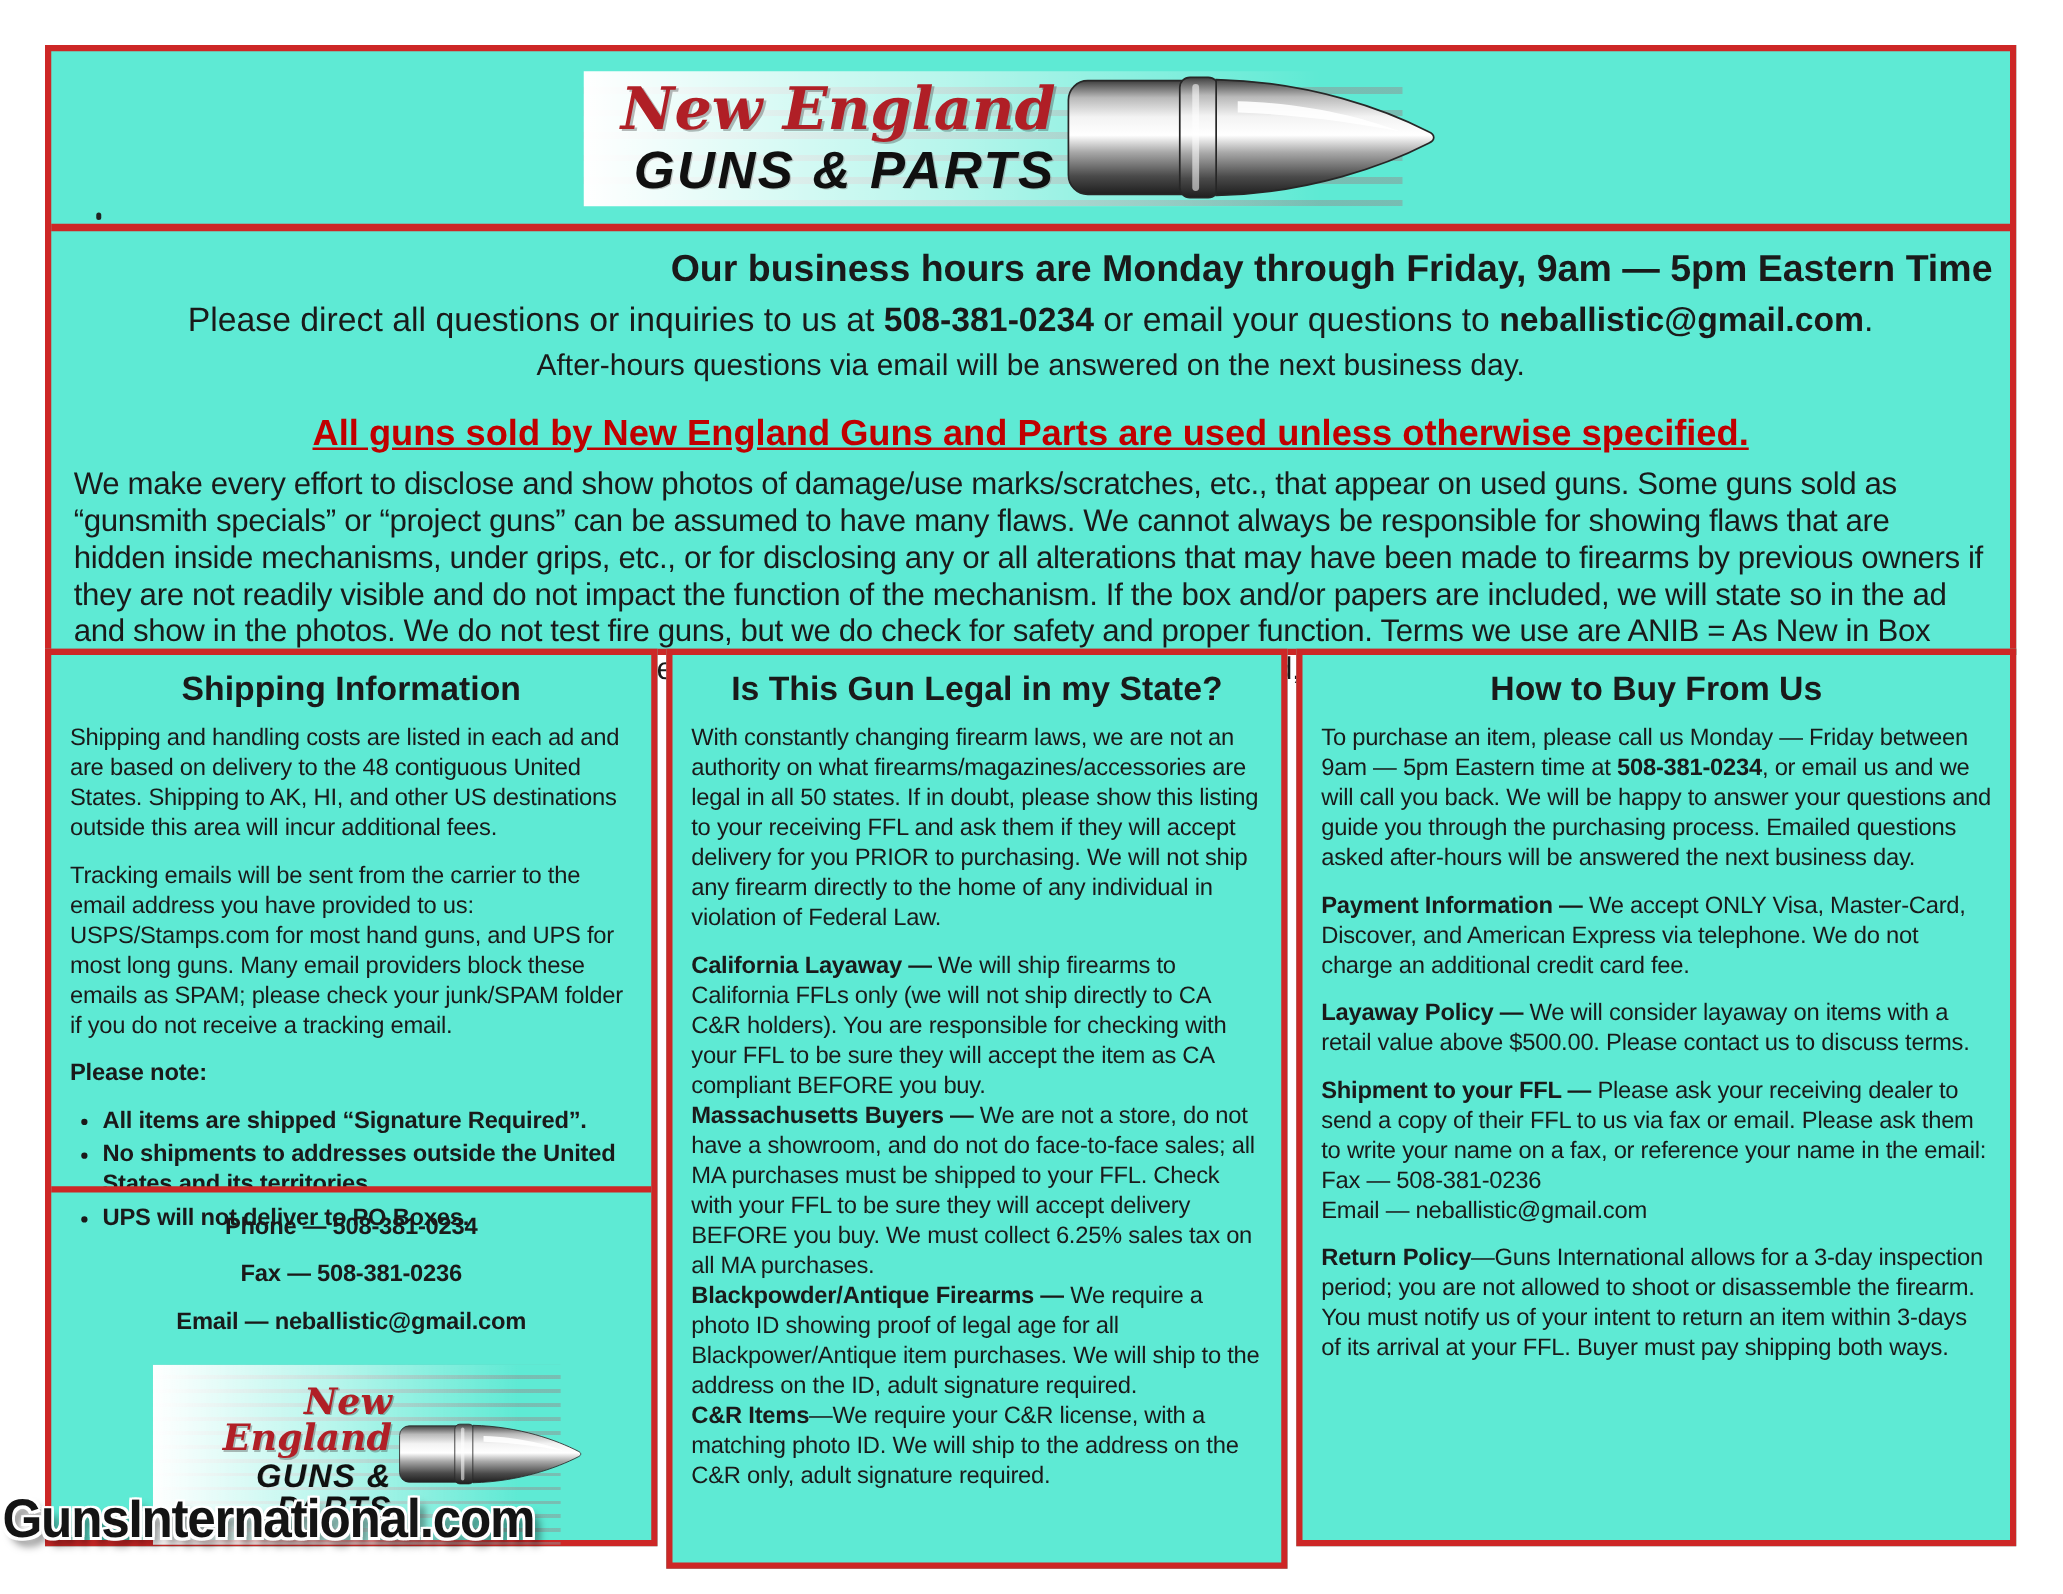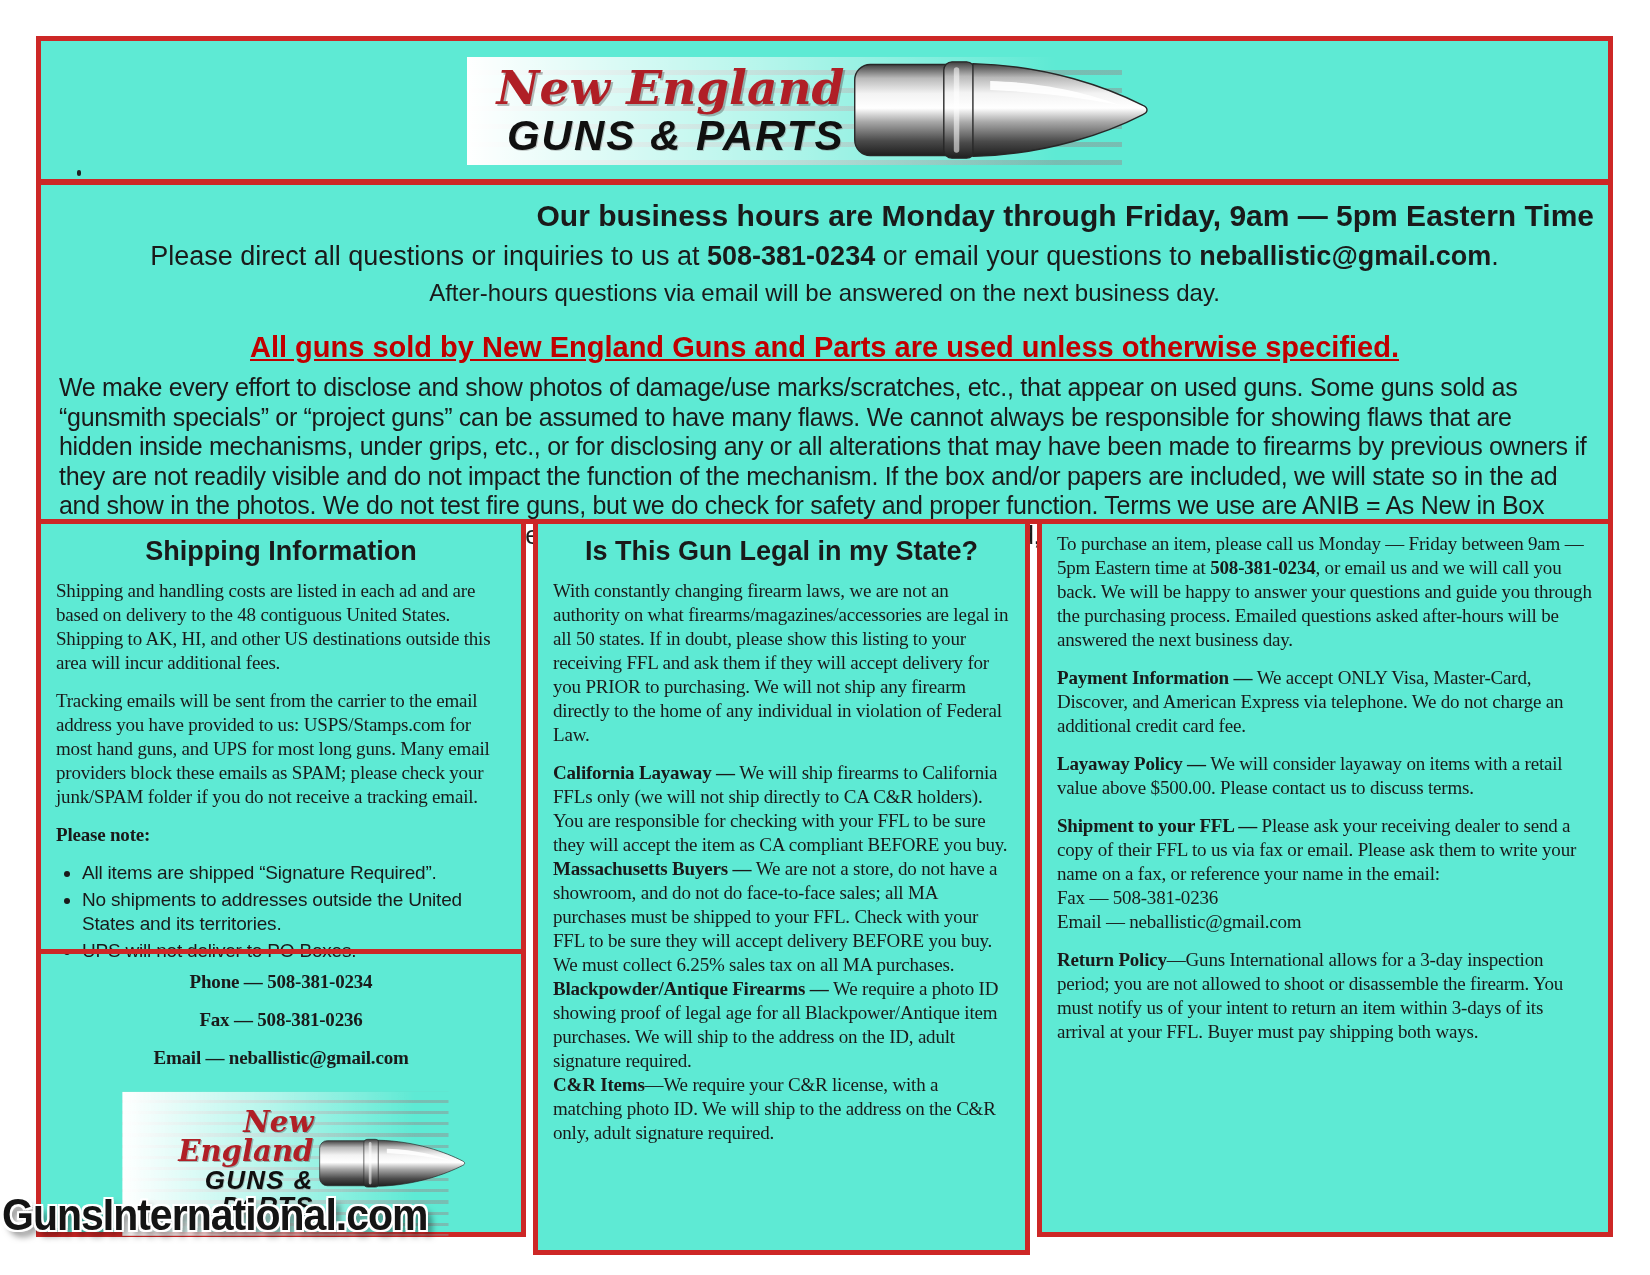--- a/index.html
+++ b/index.html
@@ -38,24 +38,24 @@
   .hours-line{font-size:27px;margin:0 0 7px;}
   .hours-after{font-size:24px;margin:0;}
   .disc-head{font-size:29px;font-weight:bold;color:var(--hred);margin:24px 0 9px;text-decoration:underline;}
   .disc-body{font-size:25px;line-height:29.5px;text-align:left;letter-spacing:-.3px;margin:0;padding:0 4px;}
   
   #colLeft{left:36px;top:519px;width:490px;height:718px;}
   #colMid{left:533px;top:519px;width:497px;height:736px;}
   #colRight{left:1037px;top:519px;width:576px;height:718px;}
   .col-pad{padding:8px 15px 6px;}
   .col-title{font-size:27px;font-weight:bold;text-align:center;margin:4px 0 12px;}
-  .col p{font-size:19px;line-height:24px;letter-spacing:-.2px;margin:0 0 14px;font-family:Liberation Serif, serif;}
+  .col p{font-size:19px;line-height:24px;letter-spacing:-.2px;margin:0 0 14px;}
   .col p.tight{margin:0;}
   .note-label{font-weight:bold;font-size:19px;margin:0 0 2px;}
-  ul.bullets{margin:2px 0 16px;padding-left:26px;}
+  ul.bullets{margin:2px 0 16px;padding-left:26px;font-weight:bold;}
   ul.bullets li{font-size:19px;line-height:24px;letter-spacing:-.2px;margin:0 0 3px;}
   
   .contact-box{position:absolute;left:0;right:0;bottom:0;height:283px;border-top:5px solid var(--red);text-align:center;padding-top:16px;box-sizing:border-box;}
   .contact-line{font-size:31px;font-weight:bold;line-height:42px;margin:0;}
   
   .watermark{
     position:absolute;left:2px;top:1192px;z-index:9;
     font-weight:bold;font-size:41px;letter-spacing:-1px;color:#141414;
     text-shadow:
       -2px -2px 0 #fff, 2px -2px 0 #fff, -2px 2px 0 #fff, 2px 2px 0 #fff,
@@ -159,20 +159,21 @@
     <p>With constantly changing firearm laws, we are not an authority on what firearms/magazines/accessories are legal in all 50 states. If in doubt, please show this listing to your receiving FFL and ask them if they will accept delivery for you PRIOR to purchasing.  We will not ship any firearm directly to the home of any individual in violation of Federal Law.</p>
     <p class="tight"><b>California Layaway — </b><span>We will ship firearms to California FFLs only (we will not ship directly to CA C&amp;R holders).  You are responsible for checking with your FFL to be sure they will accept the item as CA compliant BEFORE you buy.</span></p>
     <p class="tight"><b>Massachusetts Buyers — </b><span>We are not a store, do not have a showroom, and do not do face-to-face sales; all MA purchases must be shipped to your FFL.  Check with your FFL to be sure they will accept delivery BEFORE you buy.  We must collect 6.25% sales tax on all MA purchases.</span></p>
     <p class="tight"><b>Blackpowder/Antique Firearms — </b><span>We require a photo ID showing proof of legal age for all Blackpower/Antique item purchases.  We will ship to the address on the ID, adult signature required.</span></p>
     <p class="tight"><b>C&amp;R Items</b><span>—We require your C&amp;R license, with a matching photo ID. We will ship to the address on the C&amp;R only, adult signature required.</span></p>
   </div>
 </div>
 
 <div class="box col" id="colRight">
   <div class="col-pad">
+    <div class="col-title">How to Buy From Us</div>
     <p><span>To purchase an item, please call us Monday — Friday between 9am — 5pm Eastern time at </span><b>508-381-0234</b><span>, or email us and we will call you back.  We will be happy to answer your questions and guide you through the purchasing process.  Emailed questions asked after-hours will be answered the next business day.</span></p>
     <p><b>Payment Information — </b><span>We accept  ONLY  Visa, Master-Card, Discover, and American Express via telephone.  We do not charge an additional credit card fee.</span></p>
     <p><b>Layaway Policy — </b><span>We will consider layaway on items with a retail value above $500.00.  Please contact us to discuss terms.</span></p>
     <p><b>Shipment to your FFL — </b><span>Please ask your receiving dealer to send a copy of their FFL to us via fax or email.  Please ask them to write your name on a fax, or reference your name in the email:</span><br><span>Fax — 508-381-0236</span><br><span>Email — neballistic@gmail.com</span></p>
     <p><b>Return Policy</b><span>—Guns International allows for a 3-day inspection period; you are not allowed to shoot or disassemble the firearm.  You must notify us of your intent to return an item within 3-days of its arrival at your FFL.  Buyer must pay shipping both ways.</span></p>
   </div>
 </div>
 
 <div class="watermark">GunsInternational.com</div>
 

